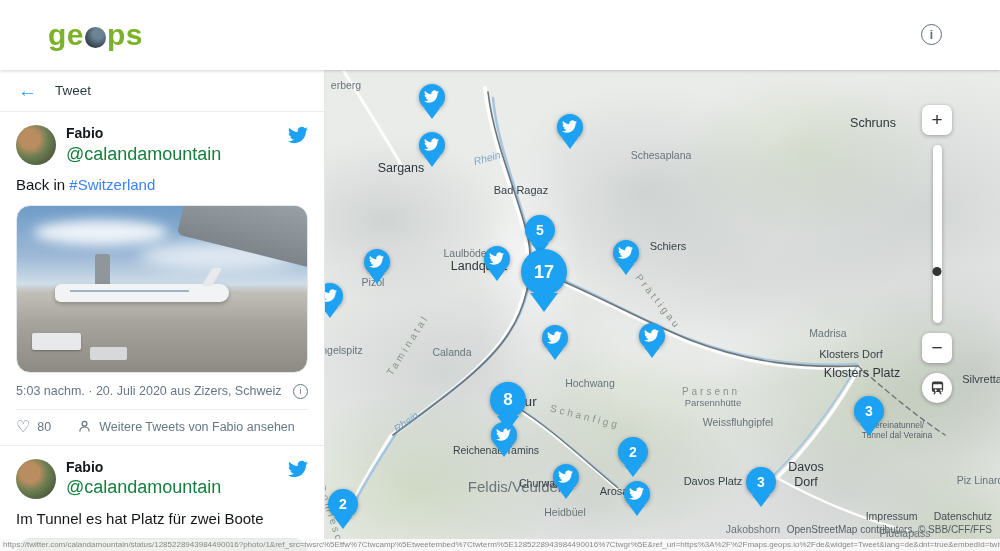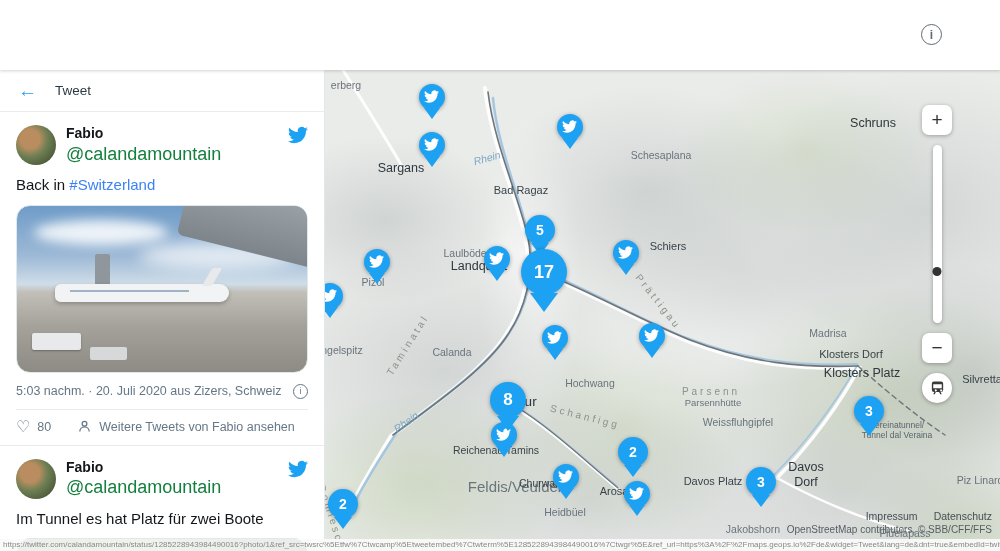--- a/index.html
+++ b/index.html
@@ -121,20 +121,25 @@
 </head>
 <body>
 
 <svg width="0" height="0" style="position:absolute" aria-hidden="true">
   <symbol id="tw-bird" viewBox="0 0 24 24">
     <path d="M23.953 4.57a10 10 0 0 1-2.825.775 4.958 4.958 0 0 0 2.163-2.723c-.951.555-2.005.959-3.127 1.184a4.92 4.92 0 0 0-8.384 4.482C7.69 8.095 4.067 6.13 1.64 3.162a4.822 4.822 0 0 0-.666 2.475c0 1.71.87 3.213 2.188 4.096a4.904 4.904 0 0 1-2.228-.616v.06a4.923 4.923 0 0 0 3.946 4.827 4.996 4.996 0 0 1-2.212.085 4.936 4.936 0 0 0 4.604 3.417 9.867 9.867 0 0 1-6.102 2.105c-.39 0-.779-.023-1.17-.067a13.995 13.995 0 0 0 7.557 2.209c9.053 0 13.998-7.496 13.998-13.985 0-.21 0-.42-.015-.63A9.935 9.935 0 0 0 24 4.59z"></path>
   </symbol>
 </svg>
 
 <div class="header">
+  <div class="logo">
+    <span class="logo-ge">ge</span>
+    <span class="logo-o"></span>
+    <span class="logo-ps">ps</span>
+  </div>
   <div class="info-btn">
     <span>i</span>
   </div>
 </div>
 
 <div class="panel">
   <div class="panel-head">
     <span class="back-arrow">←</span>
     <span class="panel-title">Tweet</span>
   </div>

